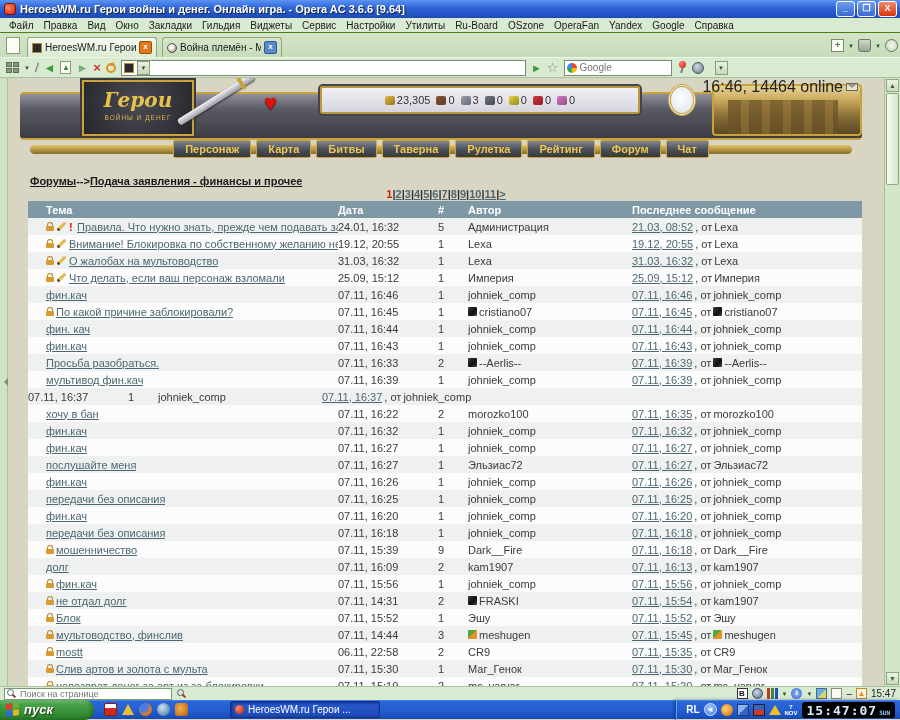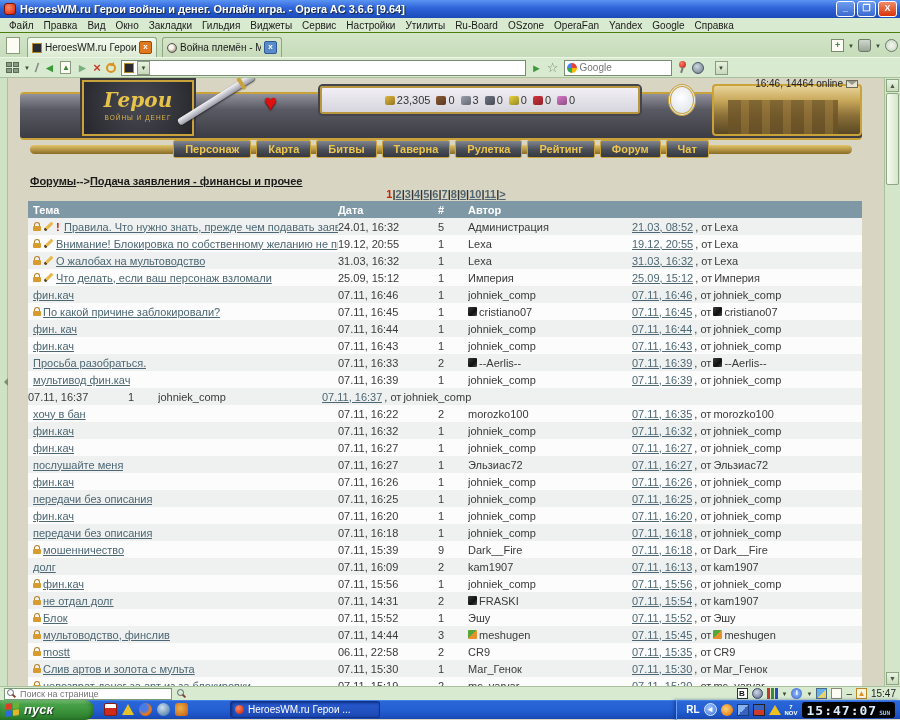--- a/index.html
+++ b/index.html
@@ -73,40 +73,40 @@
   .logo .t2{font-size:6.5px;letter-spacing:1px;color:#d9b44a}
   .sword{position:absolute;left:152px;top:16px;width:88px;height:7px;background:linear-gradient(#f2f2f6,#9a9aa8);transform:rotate(-32deg);border-radius:3px;box-shadow:0 1px 2px #222}
   .sword i{position:absolute;right:12px;top:-3px;width:4px;height:13px;background:#c9a23a;border-radius:1px}
   .heart{position:absolute;left:244px;top:10px;font-size:22px;color:#e01010;text-shadow:0 1px 2px #400}
   .resbar{position:absolute;left:300px;top:6px;width:320px;height:28px;background:linear-gradient(#f2f0f6,#d6d4dc);border:2px solid #b9973f;border-radius:3px;box-shadow:0 0 0 2px #44444c;display:flex;align-items:center;justify-content:center;gap:6px;font-size:11px;color:#333;box-sizing:border-box}
   .res{display:flex;align-items:center;gap:2px}
   .res i{width:10px;height:9px;border-radius:2px;display:inline-block}
   .potion{position:absolute;left:648px;top:4px;width:28px;height:32px;border:3px double #c9a23a;background:radial-gradient(circle at 45% 40%,#ffffff,#d8e0e8);border-radius:50%;box-sizing:border-box}
   .castle{position:absolute;right:0;top:4px;width:150px;height:52px;border:2px solid #c9a23a;border-radius:4px;background:linear-gradient(180deg,#e8d49a 0%,#c9a85a 30%,#8a6f38 62%,#5a4824 100%);overflow:hidden;box-sizing:border-box}
   .castle i{position:absolute;left:14px;top:14px;width:110px;height:40px;background:repeating-linear-gradient(90deg,#6a5226 0 13px,#8a6c34 13px 21px);opacity:.75}
-  .gh-time{position:absolute;top:-2px;right:4px;font-size:10px;color:#222;display:flex;align-items:center;gap:3px}
+  .gh-time{position:absolute;top:-2px;right:4px;font-size:16px;color:#222;display:flex;align-items:center;gap:3px}
   .mail{width:12px;height:8px;background:#e8e4d4;border:1px solid #6a6a5a;position:relative;box-sizing:border-box}
   .mail::after{content:"";position:absolute;left:0;top:0;border:4px solid transparent;border-top-color:#9a9a8a;border-width:4px 5px 0 5px}
   .navrow{position:absolute;left:0;right:0;top:60px;height:20px;display:flex;justify-content:center;gap:5px}
   .navrow::before{content:"";position:absolute;left:10px;right:10px;top:5px;height:9px;background:linear-gradient(#e2c468,#8a6c28);border-radius:5px}
   .navbtn{position:relative;height:18px;padding:0 11px;background:linear-gradient(#80858f,#4a4e57 55%,#35383f);border:1px solid #c9a23a;border-radius:2px;color:#ecc64e;font-weight:bold;font-size:11px;line-height:16px;box-sizing:border-box}
   .sublinks{position:absolute;left:0;right:0;top:84px;text-align:center;font-size:11px;color:#2a2a2a;white-space:nowrap}
   .sub-sep{padding:0 3px}
   
   .breadcrumb{position:absolute;left:22px;top:97px;font-size:11px;color:#1a1a1a;font-weight:bold}
   .bc-link{text-decoration:underline;color:#1a1a1a}
   .pagination{position:absolute;left:0;right:0;top:110px;text-align:center;font-size:11px;font-weight:bold;color:#333}
   .pg-cur{color:#cc2200}
   .pg-link{color:#4f6672;text-decoration:underline}
   
   .ftable{position:absolute;left:20px;top:123px;width:834px;height:485px;overflow:hidden;font-size:11px}
   .fhead{display:flex;height:17px;background:#7e98a6;color:#fff;font-weight:bold;align-items:center}
   .frow{display:flex;height:17px;align-items:center;background:#fbfcfb;color:#3a3a3a}
   .frow.odd{background:#eef1ef}
-  .c-title{width:310px;padding-left:5px;display:flex;align-items:center;gap:2px;overflow:hidden;white-space:nowrap;box-sizing:border-box;flex:none}
+  .c-title{width:310px;padding-left:18px;display:flex;align-items:center;gap:2px;overflow:hidden;white-space:nowrap;box-sizing:border-box;flex:none}
   .c-date{width:100px;flex:none}
   .c-count{width:30px;flex:none}
   .c-author{width:164px;display:flex;gap:2px;align-items:center;overflow:hidden;white-space:nowrap;flex:none}
   .c-last{flex:1;display:flex;gap:2px;align-items:center;white-space:nowrap;overflow:hidden}
   .tlink{color:#4d6774;text-decoration:underline;overflow:hidden;white-space:nowrap}
   .ticon{position:relative;display:inline-block;flex:none}
   .lock{width:8px;height:9px}
   .lock::after{content:"";position:absolute;bottom:0;left:0;width:8px;height:5px;background:#d99a2e;border-radius:1px}
   .lock::before{content:"";position:absolute;top:0;left:1px;width:6px;height:6px;border:1.5px solid #b8822a;border-bottom:none;border-radius:3px 3px 0 0;box-sizing:border-box}
   .pencil{width:11px;height:11px}
@@ -319,20 +319,21 @@
     </div>
 
     <div class="pagination"><span class="pg-cur">1</span><span class="pg-sep">|</span><a class="pg-link">2</a><span class="pg-sep">|</span><a class="pg-link">3</a><span class="pg-sep">|</span><a class="pg-link">4</a><span class="pg-sep">|</span><a class="pg-link">5</a><span class="pg-sep">|</span><a class="pg-link">6</a><span class="pg-sep">|</span><a class="pg-link">7</a><span class="pg-sep">|</span><a class="pg-link">8</a><span class="pg-sep">|</span><a class="pg-link">9</a><span class="pg-sep">|</span><a class="pg-link">10</a><span class="pg-sep">|</span><a class="pg-link">11</a><span class="pg-sep">|</span><a class="pg-link">&gt;</a></div>
 
     <div class="ftable">
       <div class="fhead">
         <span class="c-title">Тема</span>
         <span class="c-date">Дата</span>
         <span class="c-count">#</span>
         <span class="c-author">Автор</span>
+        <span class="c-last">Последнее сообщение</span>
       </div>
       <div id="forum-rows">
           <div class="frow odd">
             <span class="c-title">
               <span class="ticon lock"></span>
               <span class="ticon pencil"></span>
               <span class="ticon excl"></span>
               <a class="tlink">Правила. Что нужно знать, прежде чем подавать заявление</a>
             </span>
             <span class="c-date">24.01, 16:32</span>

